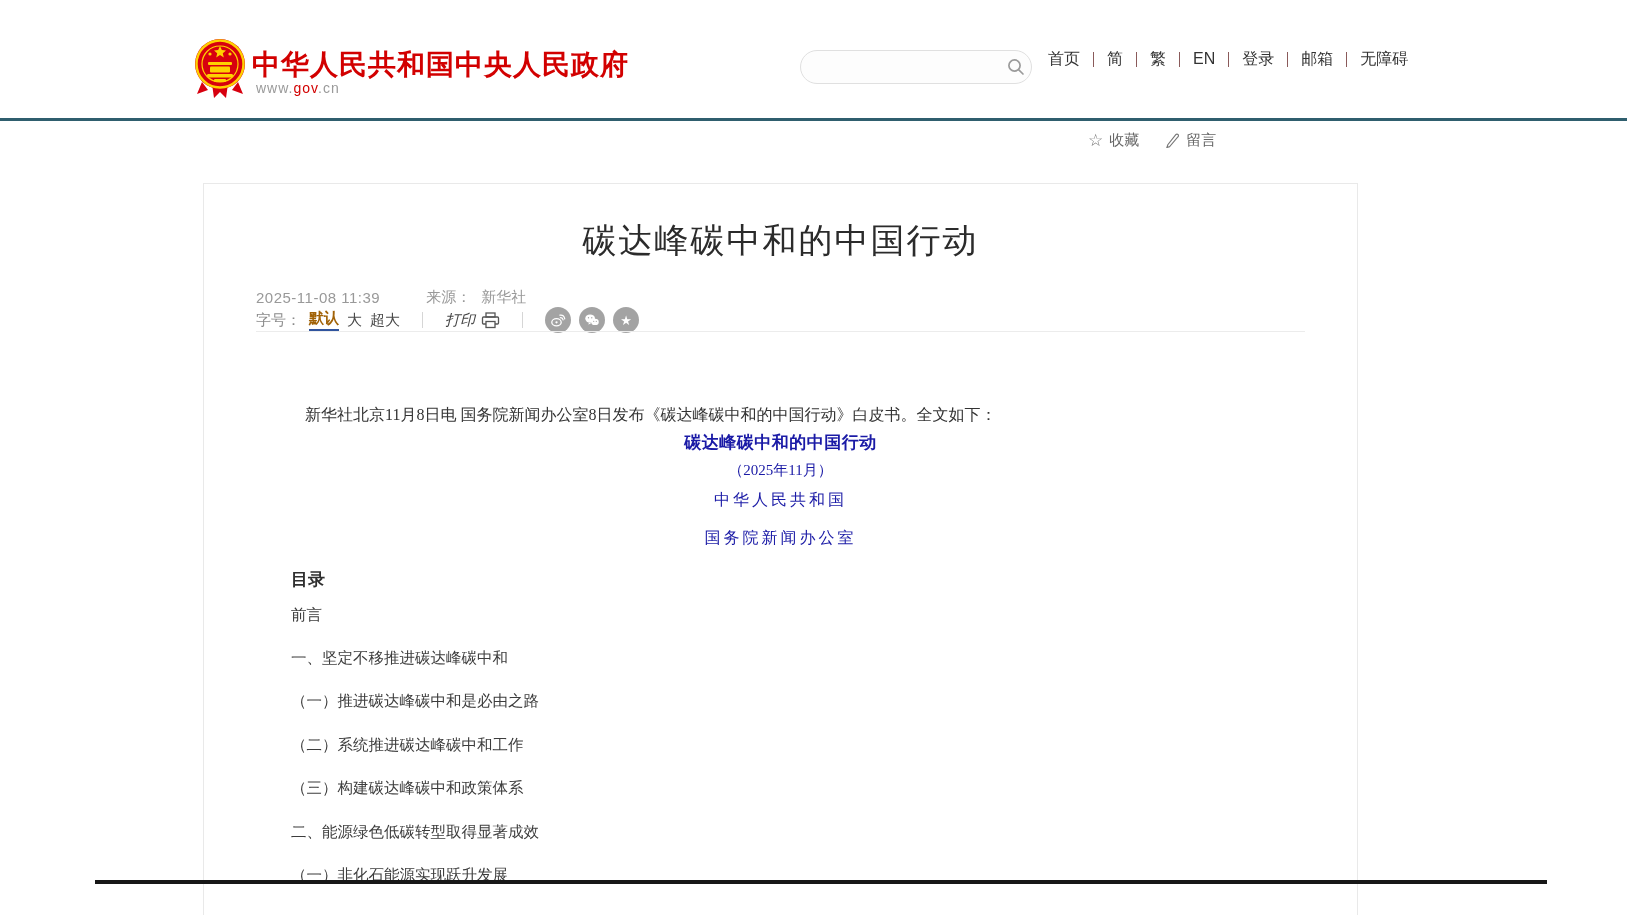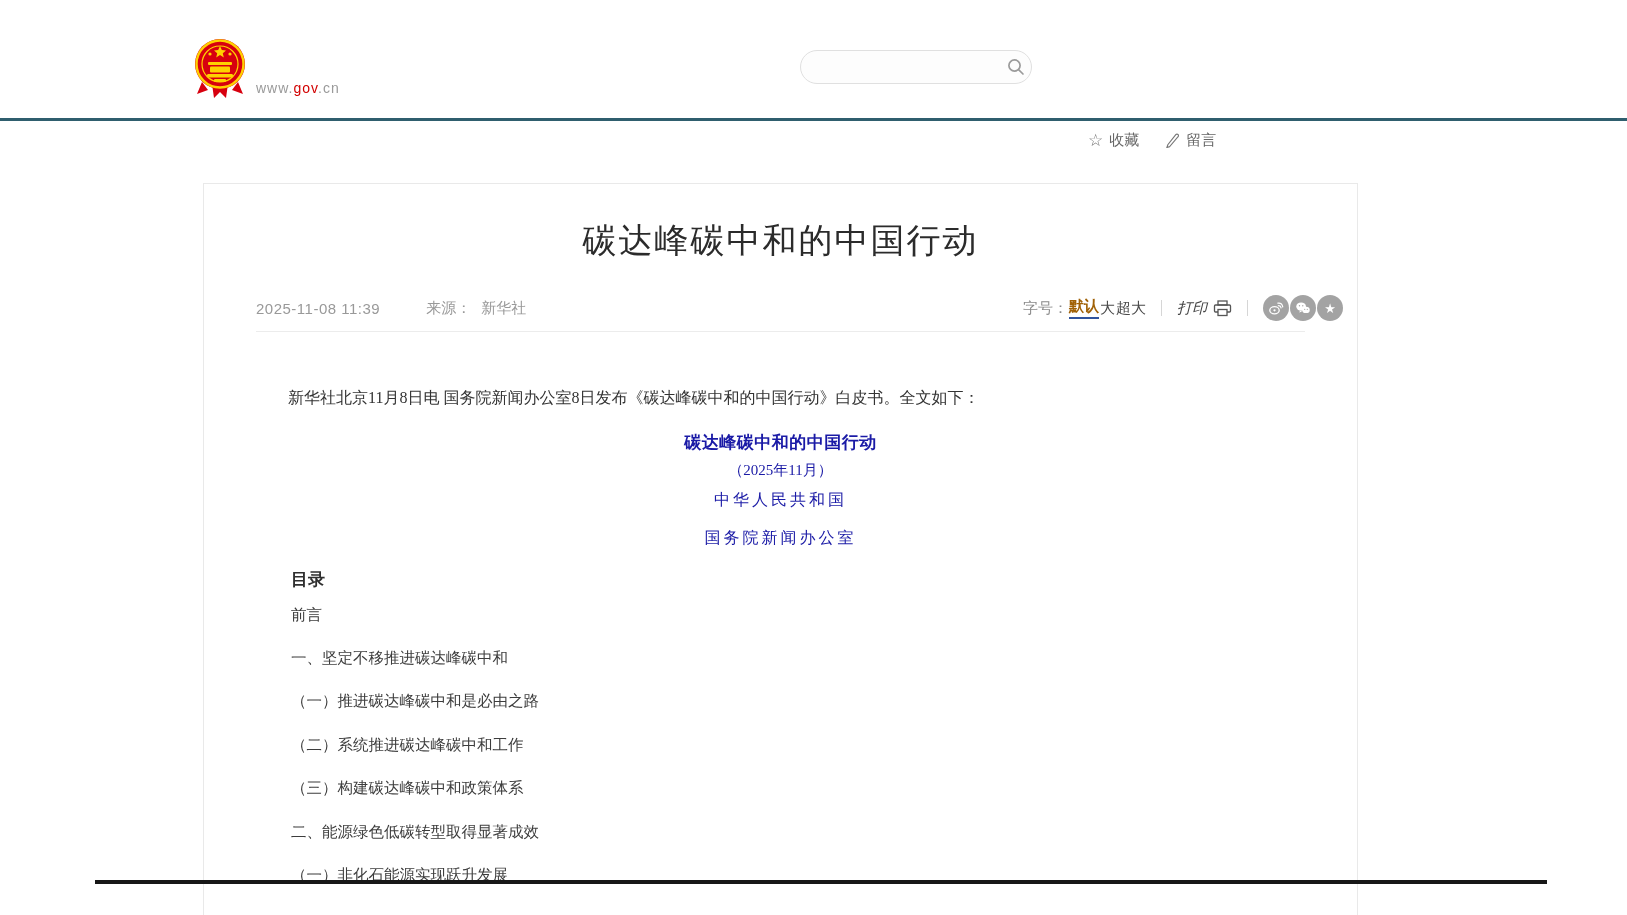--- a/index.html
+++ b/index.html
@@ -32,37 +32,37 @@
   .tool-item{display:flex;align-items:center;gap:6px;cursor:pointer;}
   .star-glyph{font-size:17px;color:#777;line-height:1;}
 
   
   .card{position:absolute;left:203px;top:183px;width:1155px;height:733px;background:#fff;
         border:1px solid #e9e9e9;box-sizing:border-box;}
   .article-title{position:absolute;left:0;top:34px;width:100%;text-align:center;
                  font-size:34px;font-weight:400;color:#2b2b2b;letter-spacing:2px;margin:0;}
 
   .meta-row{position:absolute;left:52px;right:14px;top:104px;height:40px;
-            display:flex;align-items:center;justify-content:space-between;}
+            display:flex;align-items:flex-start;justify-content:space-between;flex-direction:column;}
   .meta-left{display:flex;align-items:center;gap:10px;color:#999;font-size:15px;}
   .meta-left .date{letter-spacing:.5px;}
-  .meta-right{display:flex;align-items:center;gap:1px;}
+  .meta-right{display:flex;align-items:center;gap:8px;}
   .fs-label{color:#8a8a8a;font-size:15px;}
   .fs-opt{color:#4a4a4a;font-size:15px;cursor:pointer;}
   .fs-opt.active{color:#a16207;font-weight:bold;border-bottom:2px solid #30549e;padding-bottom:1px;}
   .meta-divider-v{width:1px;height:16px;background:#d6d6d6;margin:0 14px;}
   .print-wrap{display:flex;align-items:center;gap:6px;color:#444;font-size:15px;cursor:pointer;font-style:italic;}
   .share-circle{width:26px;height:26px;border-radius:50%;background:#a3a3a3;
                 display:flex;align-items:center;justify-content:center;cursor:pointer;}
   .share-circle .star-white{color:#fff;font-size:13px;line-height:1;}
 
   .meta-underline{position:absolute;left:52px;right:52px;top:147px;height:1px;background:#ececec;}
 
   .article-body{font-family:"Liberation Serif","DejaVu Serif",serif;}
-  .lead{position:absolute;left:52px;right:60px;top:200px;margin:0;font-size:16px;line-height:1.7;
+  .lead{position:absolute;left:52px;right:60px;top:200px;margin:17px;font-size:16px;line-height:1.7;
         color:#333;text-indent:2em;}
   .doc-line{position:absolute;left:0;width:100%;text-align:center;color:#1a1aa6;}
   .doc-title{top:247px;font-size:17px;font-weight:bold;letter-spacing:.5px;}
   .doc-date{top:277px;font-size:15px;}
   .doc-org{font-family:"DejaVu Serif","Liberation Serif",serif;font-size:16px;letter-spacing:3px;}
   .doc-org1{top:306px;}
   .doc-org2{top:332px;margin-top:12px;}
 
   .toc-line{position:absolute;left:87px;font-size:15.5px;color:#3d3d3d;white-space:nowrap;}
   .toc-heading{font-weight:bold;font-size:17px;color:#2f2f2f;}
@@ -85,33 +85,49 @@
       <circle cx="26" cy="26" r="18" fill="none" stroke="#ffd100" stroke-width="1.2"></circle>
       <path d="M26 8 l1.8 4 4.2.4 -3.2 2.8 1 4.2 -3.8-2.3 -3.8 2.3 1-4.2 -3.2-2.8 4.2-.4 Z" fill="#ffd100"></path>
       <circle cx="16" cy="16" r="1.6" fill="#ffd100"></circle>
       <circle cx="36" cy="16" r="1.6" fill="#ffd100"></circle>
       <rect x="14" y="24" width="24" height="3" rx="1" fill="#ffd100"></rect>
       <rect x="16" y="28.5" width="20" height="6" rx="1" fill="#ffd100"></rect>
       <rect x="13" y="36" width="26" height="3.4" rx="1.4" fill="#ffd100"></rect>
       <rect x="20" y="41" width="12" height="3" rx="1" fill="#ffd100"></rect>
     </svg>
 
+    <div class="site-title">中华人民共和国中央人民政府</div>
 
     <div class="site-url"><span>www.</span><span class="hl">gov</span><span>.cn</span></div>
 
     <div class="searchbox">
       <input type="text" placeholder="" style="">
       <span class="search-icon">
         <svg width="20" height="20" viewBox="0 0 20 20">
           <circle cx="8.5" cy="8.5" r="5.6" fill="none" stroke="#9b9b9b" stroke-width="1.7"></circle>
           <line x1="12.8" y1="12.8" x2="17" y2="17" stroke="#9b9b9b" stroke-width="1.7" stroke-linecap="round"></line>
         </svg>
       </span>
     </div>
 
+    <nav class="main-nav">
+      <a>首页</a>
+      <span class="nav-divider"></span>
+      <a>简</a>
+      <span class="nav-divider"></span>
+      <a>繁</a>
+      <span class="nav-divider"></span>
+      <a>EN</a>
+      <span class="nav-divider"></span>
+      <a>登录</a>
+      <span class="nav-divider"></span>
+      <a>邮箱</a>
+      <span class="nav-divider"></span>
+      <a>无障碍</a>
+    </nav>
   </header>
 
   <div class="teal-line"></div>
 
   <div class="page-toolbar">
     <span class="tool-item">
       <span class="star-glyph">☆</span>
       <span>收藏</span>
     </span>
     <span class="tool-item">

